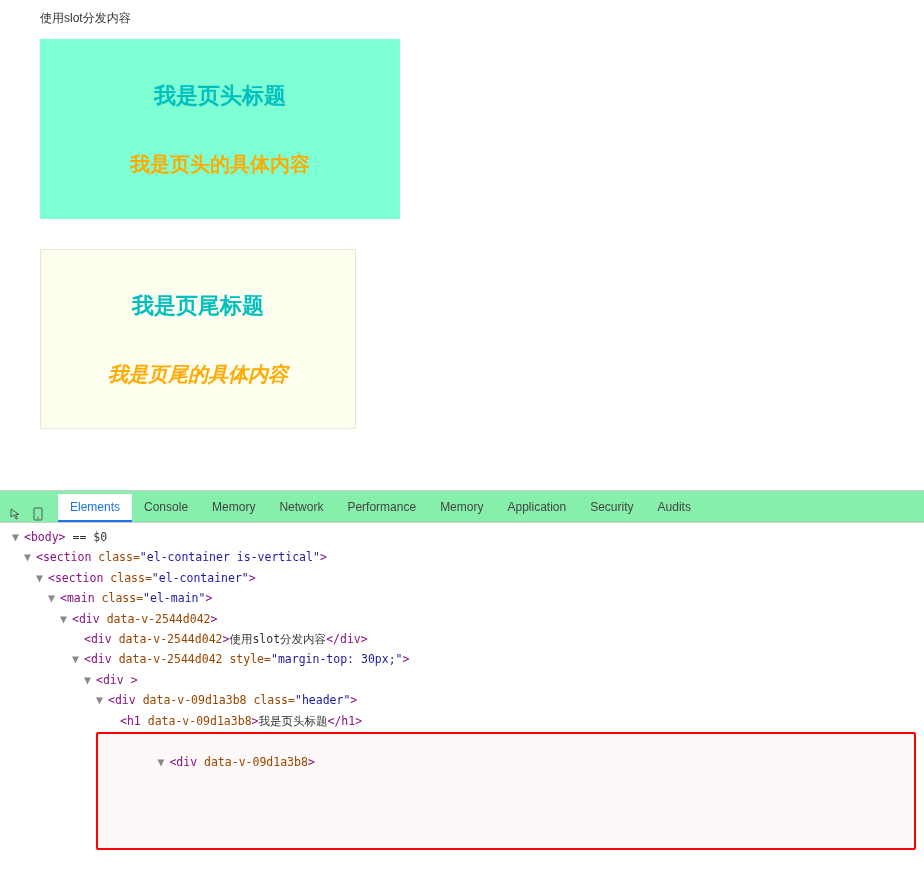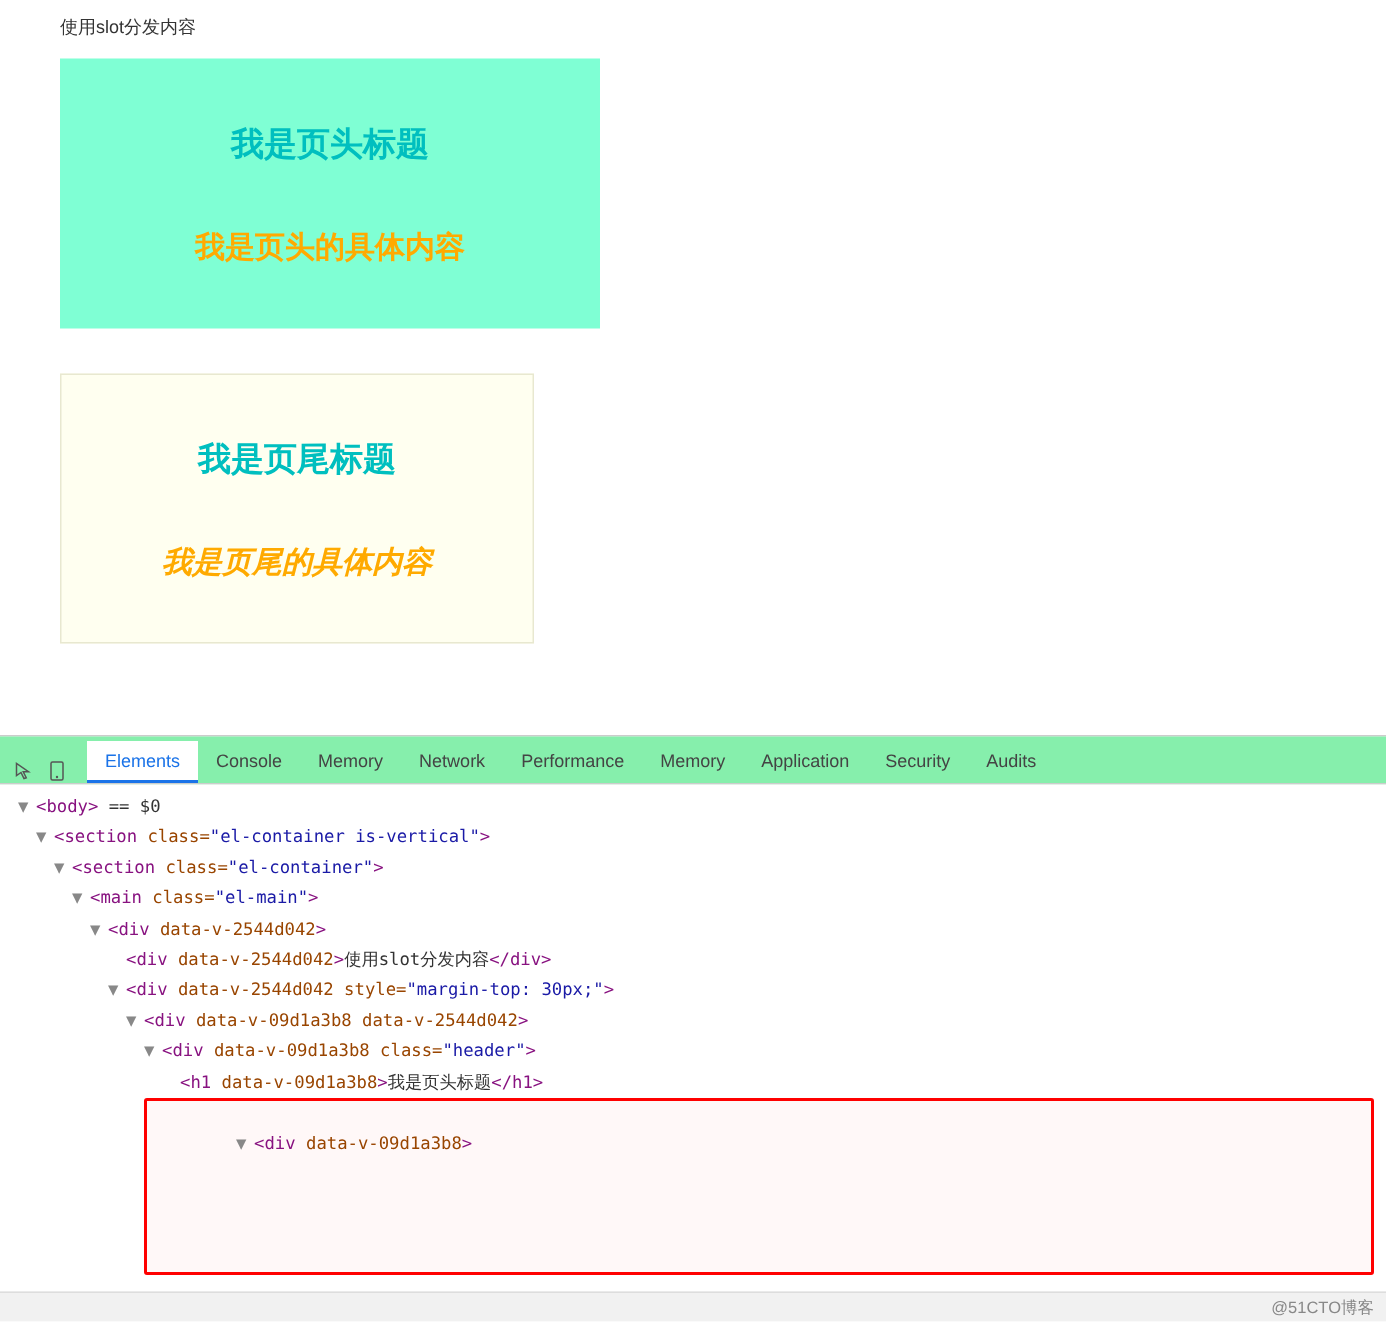--- a/index.html
+++ b/index.html
@@ -262,21 +262,21 @@
 
     <div class="code-line indent-6">
       <span class="expand-arrow"> </span><span class="tag">&lt;div </span><span class="attr-name">data-v-2544d042</span><span class="tag">&gt;</span><span class="text-content">使用slot分发内容</span><span class="tag">&lt;/div&gt;</span>
     </div>
 
     <div class="code-line indent-6">
       <span class="expand-arrow">▼</span><span class="tag">&lt;div </span><span class="attr-name">data-v-2544d042 </span><span class="attr-name">style=</span><span class="attr-value">"margin-top: 30px;"</span><span class="tag">&gt;</span>
     </div>
 
     <div class="code-line indent-7">
-      <span class="expand-arrow">▼</span><span class="tag">&lt;div </span><span class="attr-name">data-v-09d1a3b8 data-v-2544d042</span><span class="tag">&gt;</span>
+      <span class="expand-arrow">▼</span><span class="tag">&lt;div </span><span class="tag">&gt;</span>
     </div>
 
     <div class="code-line indent-8">
       <span class="expand-arrow">▼</span><span class="tag">&lt;div </span><span class="attr-name">data-v-09d1a3b8 </span><span class="attr-name">class=</span><span class="attr-value">"header"</span><span class="tag">&gt;</span>
     </div>
 
     <div class="code-line" style="padding-left: 108px;">
       <span class="expand-arrow"> </span><span class="tag">&lt;h1 </span><span class="attr-name">data-v-09d1a3b8</span><span class="tag">&gt;</span><span class="text-content">我是页头标题</span><span class="tag">&lt;/h1&gt;</span>
     </div>
 
@@ -284,16 +284,13 @@
       <div class="highlighted-line">
         <span class="expand-arrow">▼</span><span class="tag">&lt;div </span><span class="attr-name">data-v-09d1a3b8</span><span class="tag">&gt;</span>
       </div>
       <div class="highlighted-line">
         
       </div>
     </div>
 
   </div>
 
-  <div class="devtools-bottom-bar">
-    <span class="watermark">@51CTO博客</span>
-  </div>
 </div>
 
 </body></html>

